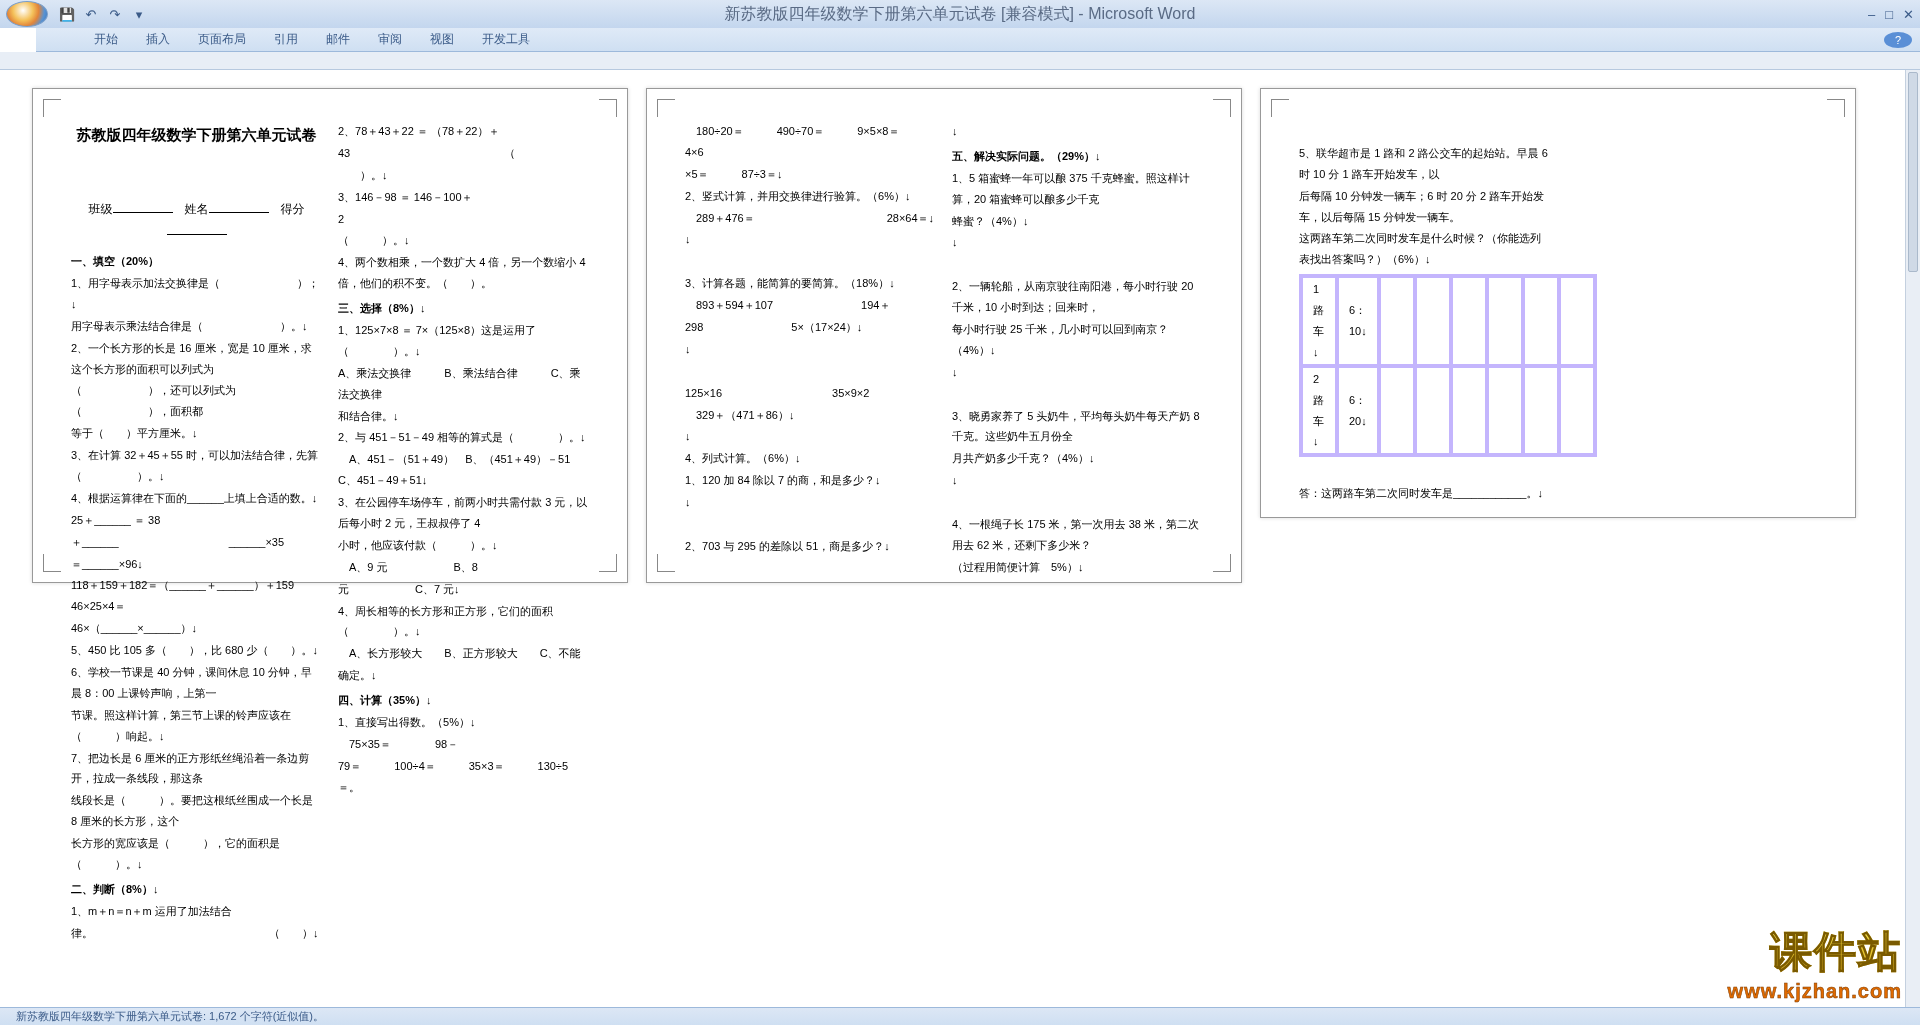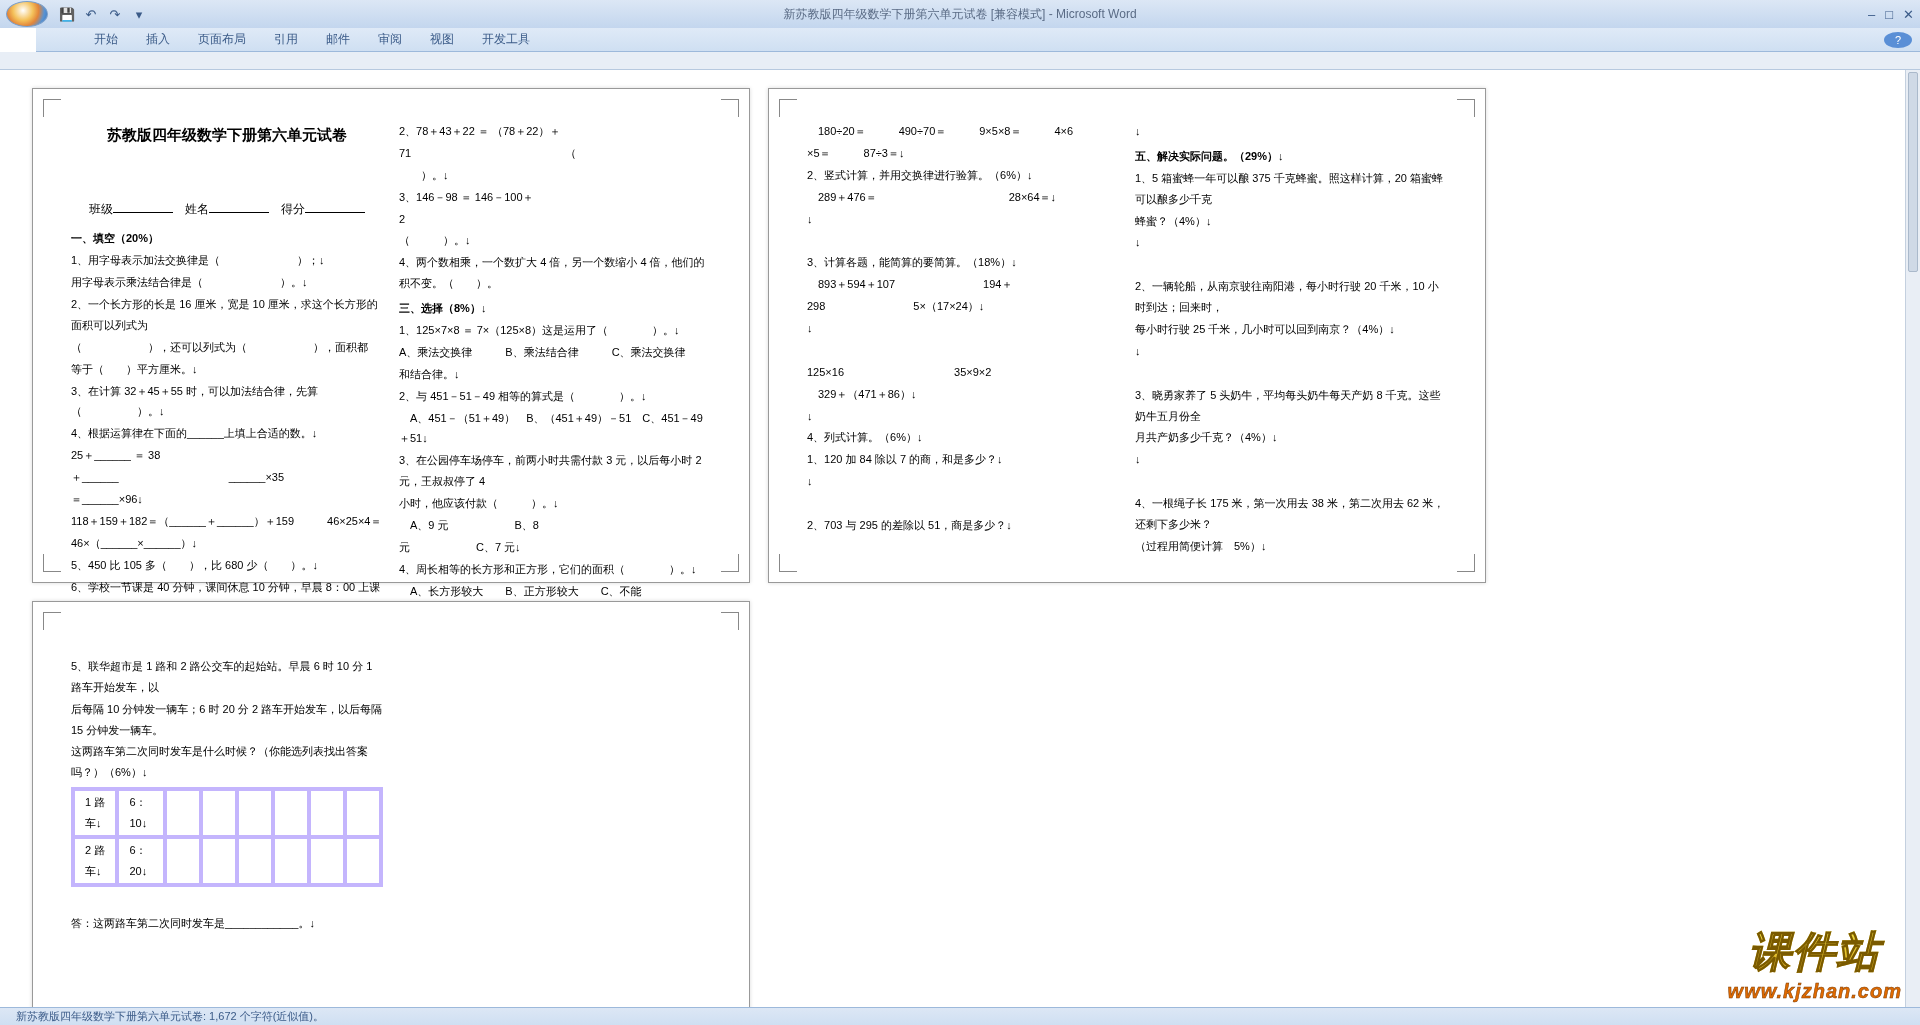--- a/index.html
+++ b/index.html
@@ -2,54 +2,54 @@
 <html><head>
 <meta charset="utf-8">
 <style>
 * { margin: 0; padding: 0; box-sizing: border-box; }
 body { font-family: "Microsoft YaHei", SimSun, sans-serif; background: #fff; overflow: hidden; width: 1920px; height: 1025px; }
 
 .titlebar { height: 28px; background: linear-gradient(#dce7f5, #c3d6ee); display: flex; align-items: center; font-size: 12px; color: #333; position: relative; }
 .office-btn { width: 42px; height: 26px; margin: 1px 6px; background: radial-gradient(circle at 40% 35%, #fff 0%, #f4c15a 35%, #e2853a 55%, #5793d4 75%, #3a6fb0 100%); border-radius: 50%; border: 1px solid #7a9ec9; }
 .qat { display: flex; align-items: center; gap: 6px; margin-left: 4px; }
 .qat span { width: 18px; height: 18px; display: inline-flex; align-items: center; justify-content: center; font-size: 13px; color: #3b5b88; }
-.titlebar-center { position: absolute; left: 50%; transform: translateX(-50%); color: #5a6b85; font-size: 12px; }
+.titlebar-center { position: absolute; left: 50%; transform: translateX(-50%); color: #5a6b85; font-size: 16px; }
 .winbtns { position: absolute; right: 6px; display: flex; gap: 10px; font-size: 13px; color: #3b5b88; }
 
 .ribbon-tabs { height: 24px; background: linear-gradient(#dfeaf7, #cfdff2); border-bottom: 1px solid #9db9db; display: flex; align-items: center; padding-left: 44px; font-size: 12px; color: #3b5b88; position: relative; margin-left: 36px; }
 .ribbon-tabs span { padding: 0 14px; cursor: pointer; }
 .help-icon { position: absolute; right: 8px; width: 16px; height: 16px; border-radius: 50%; background: #5a8fd6; color: #fff; font-size: 11px; display: flex; align-items: center; justify-content: center; }
 
 .ruler { height: 18px; background: #e8eef6; border-bottom: 1px solid #b7c9df; }
 
 .workspace { position: absolute; top: 70px; bottom: 18px; left: 0; right: 15px; background: #fff; overflow: auto; }
 .pages { display: flex; flex-wrap: wrap; gap: 18px; padding: 18px 32px; }
 .page { background: #fff; border: 1px solid #999; box-shadow: 0 0 4px rgba(0,0,0,0.15); padding: 32px 30px; font-size: 11px; color: #000; line-height: 1.9; position: relative; }
-.page-wide { width: 718px; height: 495px; display: flex; }
+.page-wide { width: 596px; height: 495px; display: flex; }
 .page .col { width: 50%; padding: 0 8px; }
 .corner { position: absolute; width: 18px; height: 18px; border: 1px solid #888; }
 .c-tl { top: 10px; left: 10px; border-right: none; border-bottom: none; }
 .c-tr { top: 10px; right: 10px; border-left: none; border-bottom: none; }
 .c-bl { bottom: 10px; left: 10px; border-right: none; border-top: none; }
 .c-br { bottom: 10px; right: 10px; border-left: none; border-top: none; }
 
 h1.doc-title { text-align: center; font-size: 15px; font-weight: bold; margin-bottom: 6px; }
 .doc-sub { text-align: center; font-size: 12px; margin-bottom: 8px; margin-top: 48px; }
 .doc-sub u { display: inline-block; min-width: 60px; border-bottom: 1px solid #000; }
 .sect { font-weight: bold; margin-top: 4px; }
 .p { margin-bottom: 1px; }
 .table5 { border-collapse: collapse; font-size: 11px; margin: 4px 0; }
 .table5 td { border: 4px solid #c4b5fd; padding: 1px 10px; min-width: 36px; height: 18px; }
 
 .vscroll { position: absolute; top: 70px; bottom: 18px; right: 0; width: 15px; background: #e9eef5; border-left: 1px solid #c4d0df; }
 .vscroll .thumb { position: absolute; top: 2px; left: 2px; right: 2px; height: 200px; background: #cfd9e6; border: 1px solid #aab9cb; border-radius: 2px; }
 
 .statusbar { position: absolute; bottom: 0; left: 0; right: 0; height: 18px; background: linear-gradient(#dce7f5, #cfdff2); border-top: 1px solid #9db9db; font-size: 11px; color: #3b5b88; display: flex; align-items: center; padding: 0 16px; }
 
-.watermark { position: absolute; right: 18px; bottom: 22px; text-align: center; font-weight: 900; font-style: italic; pointer-events: none; }
+.watermark { position: absolute; right: 18px; bottom: 22px; text-align: right; font-weight: 900; pointer-events: none; }
 .wm1 { font-size: 42px; letter-spacing: 2px; background: linear-gradient(#f6e84a, #d4a017); -webkit-background-clip: text; color: transparent; -webkit-text-stroke: 1px #7a5a00; }
 .wm2 { font-size: 20px; color: #e06a00; -webkit-text-stroke: 0.5px #7a3a00; letter-spacing: 1px; }
 </style>
 </head>
 <body>
 
 <div class="titlebar">
   <div class="office-btn"></div>
   <div class="qat">
     <span>💾</span>
@@ -110,21 +110,21 @@
         <div class="p">节课。照这样计算，第三节上课的铃声应该在（　　　）响起。↓</div>
         <div class="p">7、把边长是 6 厘米的正方形纸丝绳沿着一条边剪开，拉成一条线段，那这条</div>
         <div class="p">线段长是（　　　）。要把这根纸丝围成一个长是 8 厘米的长方形，这个</div>
         <div class="p">长方形的宽应该是（　　　），它的面积是（　　　）。↓</div>
         <div class="p sect">二、判断（8%）↓</div>
         <div class="p">1、m＋n＝n＋m 运用了加法结合</div>
         <div class="p">律。　　　　　　　　　　　　　　　　（　　）↓</div>
       </div>
       <div class="col">
         <div class="p">2、78＋43＋22 ＝ （78＋22）＋</div>
-        <div class="p">71　　　　　　　　　　　　　　（　　</div>
+        <div class="p">43　　　　　　　　　　　　　　（　　</div>
         <div class="p">　　）。↓</div>
         <div class="p">3、146－98 ＝ 146－100＋</div>
         <div class="p">2　　　　　　　　　　　　　　　　</div>
         <div class="p">（　　　）。↓</div>
         <div class="p">4、两个数相乘，一个数扩大 4 倍，另一个数缩小 4 倍，他们的积不变。（　　）。</div>
         <div class="p sect">三、选择（8%）↓</div>
         <div class="p">1、125×7×8 ＝ 7×（125×8）这是运用了（　　　　）。↓</div>
         <div class="p">A、乘法交换律　　　B、乘法结合律　　　C、乘法交换律</div>
         <div class="p">和结合律。↓</div>
         <div class="p">2、与 451－51－49 相等的算式是（　　　　）。↓</div>

